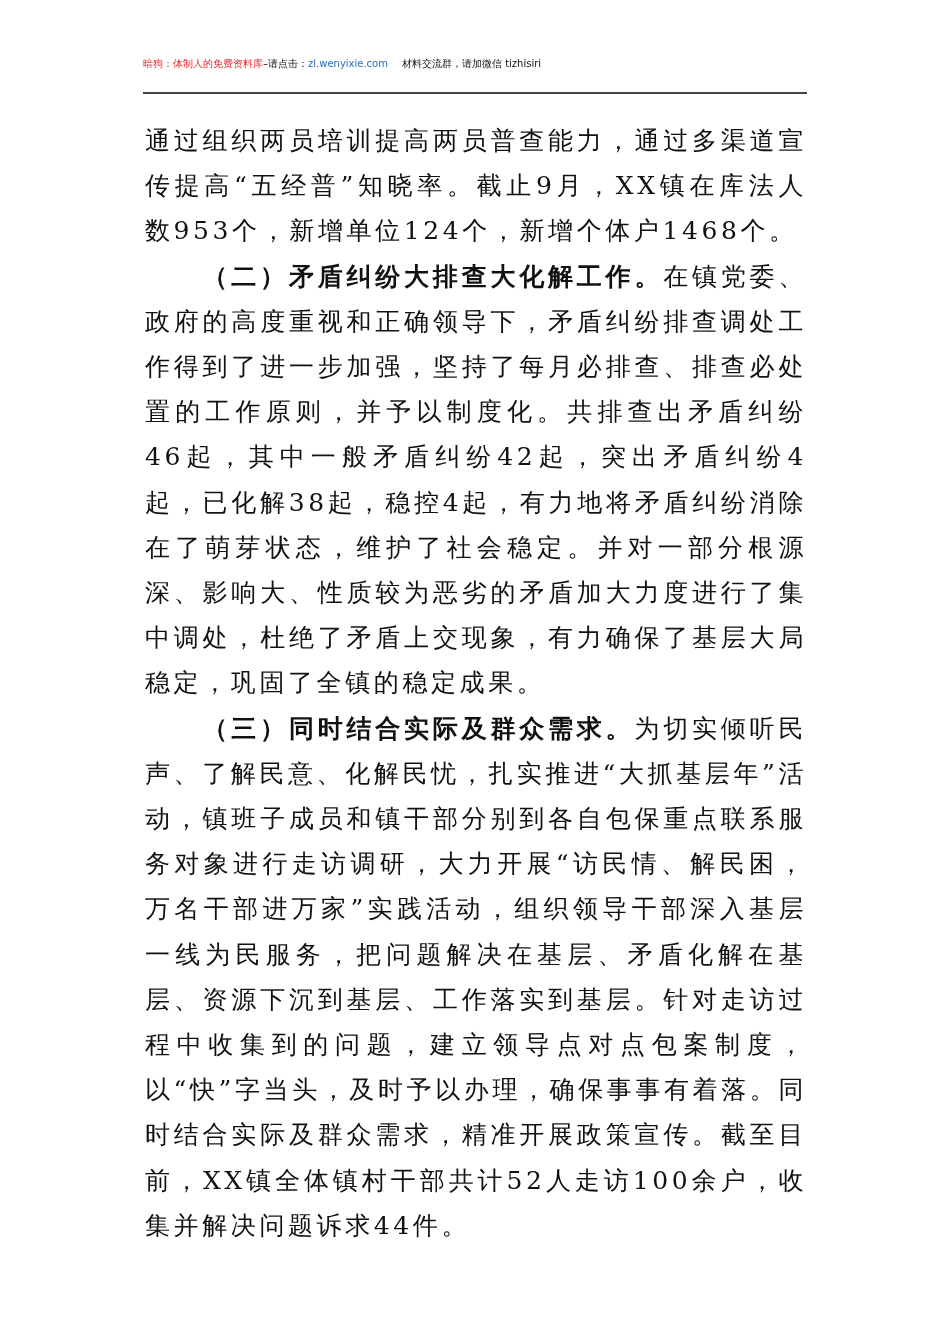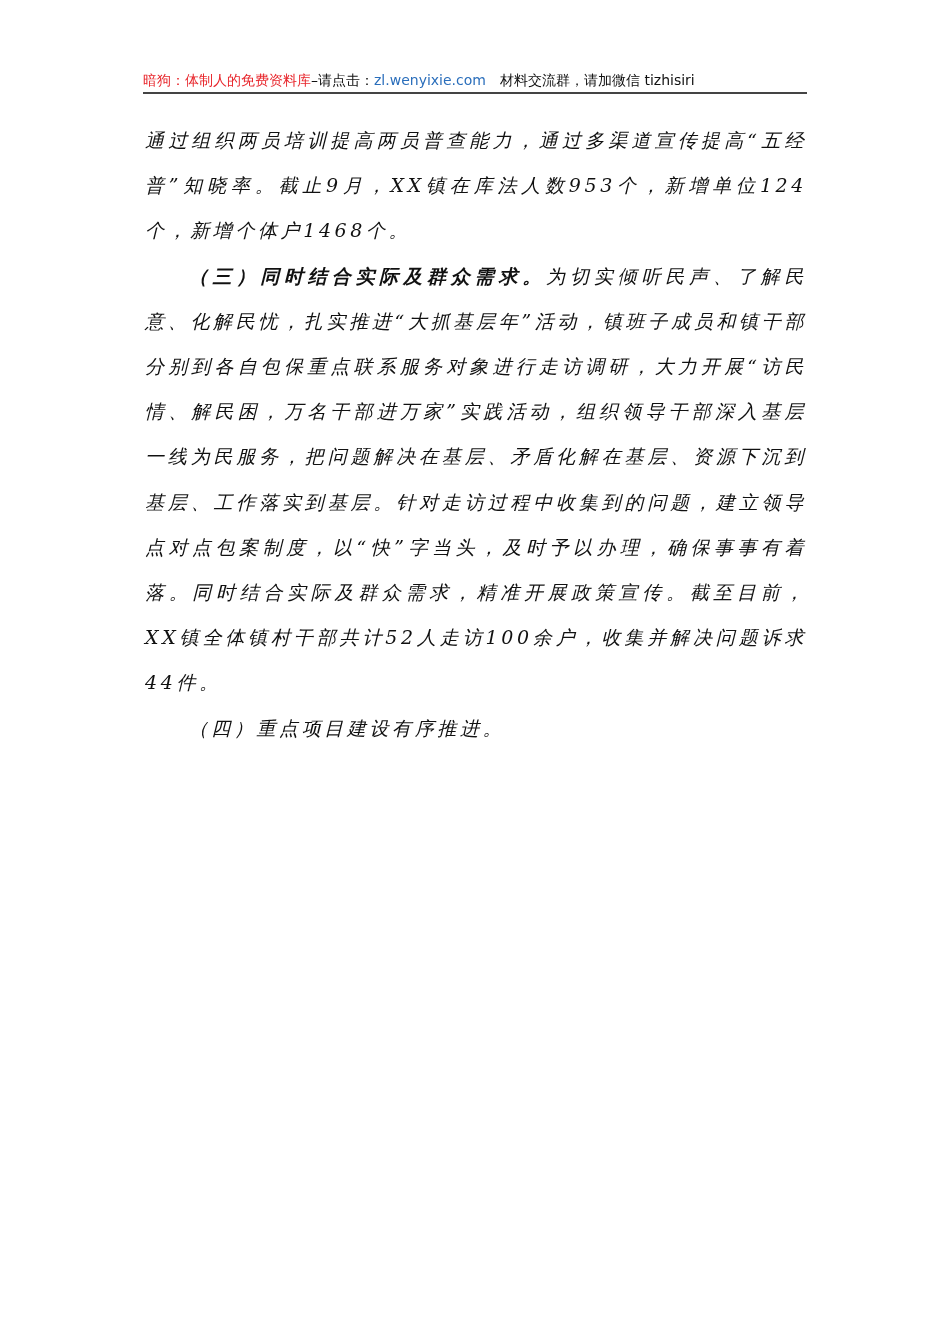--- a/index.html
+++ b/index.html
@@ -16,25 +16,25 @@
     .page {
       position: absolute;
       left: 0; top: 0;
       width: 950px;
       height: 1344px;
       background: #ffffff;
     }
     .header {
       position: absolute;
       left: 143px;
-      top: 68px;
+      top: 52px;
       width: 664px;
       height: 24px;
       font-family: "DejaVu Sans", "Liberation Sans", sans-serif;
-      font-size: 14px;
+      font-size: 10px;
       line-height: 24px;
       white-space: nowrap;
       color: #111111;
     }
     .header .red { color: #e8262c; }
     .header .link { color: #2a6ebb; }
     .header .gap { display: inline-block; width: 14px; }
     .header-rule {
       position: absolute;
       left: 143px;
@@ -42,25 +42,24 @@
       width: 664px;
       height: 2px;
       background: #444444;
     }
     .body-text {
       position: absolute;
       left: 145px;
       top: 118px;
       width: 662px;
       font-family: "DejaVu Serif", "Liberation Serif", serif;
-      font-size: 19px;
+      font-size: 25px;
       line-height: 45.2px;
       color: #111111;
       letter-spacing: 3.6px;
-      font-style: italic;
     }
     .para {
       margin: 0;
       text-align: justify;
       text-align-last: left;
     }
     .para.indent { text-indent: 2.3em; }
     .heading-bold { font-weight: bold; }
     .heading-kai {
       font-family: "DejaVu Serif", "Liberation Serif", serif;
@@ -75,20 +74,20 @@
   <div class="header">
     <span class="red">暗狗：体制人的免费资料库</span><span>–请点击：</span><span class="link">zl.wenyixie.com</span><span class="gap"></span><span>材料交流群，请加微信 tizhisiri</span>
   </div>
   <div class="header-rule"></div>
 
   <div class="body-text">
     <p class="para">
       <span>通过组织两员培训提高两员普查能力，通过多渠道宣传提高“五经普”知晓率。截止9月，XX镇在库法人数953个，新增单位124个，新增个体户1468个。</span>
     </p>
     <p class="para indent">
-      <span class="heading-bold">（三）同时结合实际及群众需求。</span><span>为切实倾听民声、了解民意、化解民忧，扎实推进“大抓基层年”活动，镇班子成员和镇干部分别到各自包保重点联系服务对象进行走访调研，大力开展“访民情、解民困，万名干部进万家”实践活动，组织领导干部深入基层一线为民服务，把问题解决在基层、矛盾化解在基层、资源下沉到基层、工作落实到基层。针对走访过程中收集到的问题，建立领导点对点包案制度，以“快”字当头，及时予以办理，确保事事有着落。同时结合实际及群众需求，精准开展政策宣传。截至目前，XX镇全体镇村干部共计52人走访100余户，收集并解决问题诉求44件。</span>
+      <span class="heading-bold">（二）矛盾纠纷大排查大化解工作。</span><span>在镇党委、政府的高度重视和正确领导下，矛盾纠纷排查调处工作得到了进一步加强，坚持了每月必排查、排查必处置的工作原则，并予以制度化。共排查出矛盾纠纷46起，其中一般矛盾纠纷42起，突出矛盾纠纷4起，已化解38起，稳控4起，有力地将矛盾纠纷消除在了萌芽状态，维护了社会稳定。并对一部分根源深、影响大、性质较为恶劣的矛盾加大力度进行了集中调处，杜绝了矛盾上交现象，有力确保了基层大局稳定，巩固了全镇的稳定成果。</span>
     </p>
     <p class="para indent">
-      <span class="heading-kai">（四）重点项目建设有序推进。</span><span></span>
+      <span class="heading-bold">（三）同时结合实际及群众需求。</span><span>为切实倾听民声、了解民意、化解民忧，扎实推进“大抓基层年”活动，镇班子成员和镇干部分别到各自包保重点联系服务对象进行走访调研，大力开展“访民情、解民困，万名干部进万家”实践活动，组织领导干部深入基层一线为民服务，把问题解决在基层、矛盾化解在基层、资源下沉到基层、工作落实到基层。针对走访过程中收集到的问题，建立领导点对点包案制度，以“快”字当头，及时予以办理，确保事事有着落。同时结合实际及群众需求，精准开展政策宣传。截至目前，XX镇全体镇村干部共计52人走访100余户，收集并解决问题诉求44件。</span>
     </p>
   </div>
 
 </div>
 
 </body></html>

